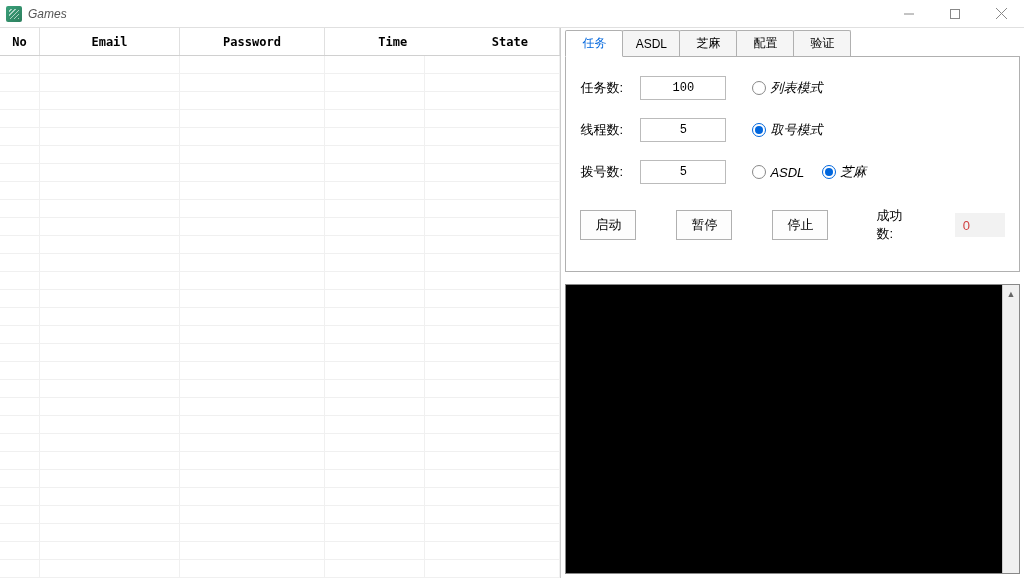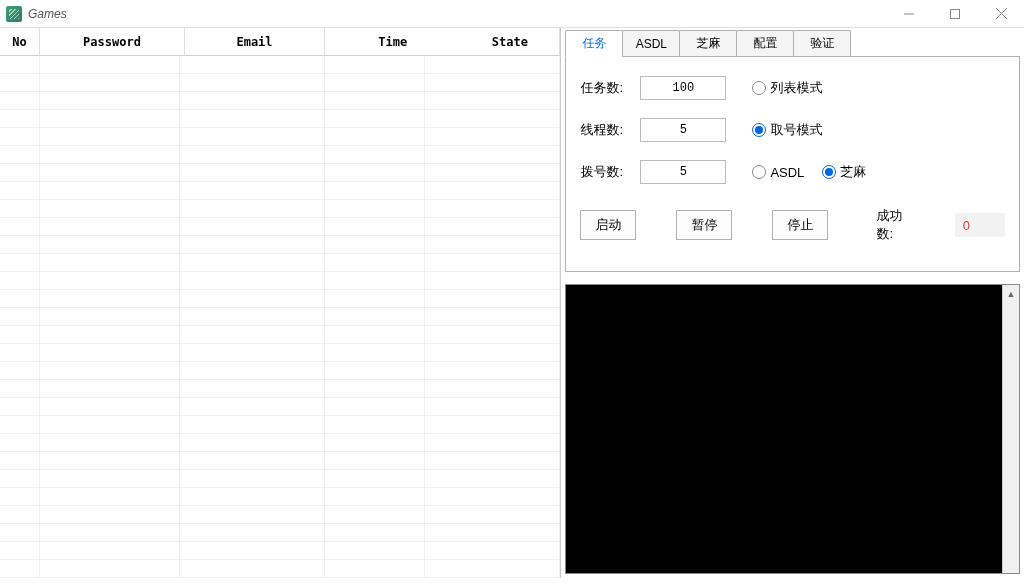--- a/index.html
+++ b/index.html
@@ -152,20 +152,21 @@
       border: 1px solid #bbb;
       text-align: center;
       font-size: 12px;
       margin-right: 26px;
       font-family: Liberation Mono, monospace;
     }
     .radio-group {
       display: flex;
       align-items: center;
       gap: 18px;
+      font-style: italic;
     }
     .radio-wrap {
       display: flex;
       align-items: center;
       gap: 4px;
       font-size: 13px;
       cursor: default;
     }
     .radio {
       width: 14px; height: 14px;
@@ -261,22 +262,22 @@
           <line x1="11" y1="0" x2="0" y2="11"></line>
         </svg>
     </div>
   </div>
 </div>
 
 <div class="main-area">
   <div class="left-panel">
     <div class="table-header">
       <div class="th th-no">No</div>
+      <div class="th th-email">Email</div>
       <div class="th th-password">Password</div>
-      <div class="th th-email">Email</div>
       <div class="th th-time">Time</div>
       <div class="th th-state">State</div>
     </div>
     <div class="table-body" id="tbody">
         <div class="table-row">
           <div class="td th-no"></div>
           <div class="td th-email"></div>
           <div class="td th-password"></div>
           <div class="td th-state"></div>
           <div class="td th-time"></div>

